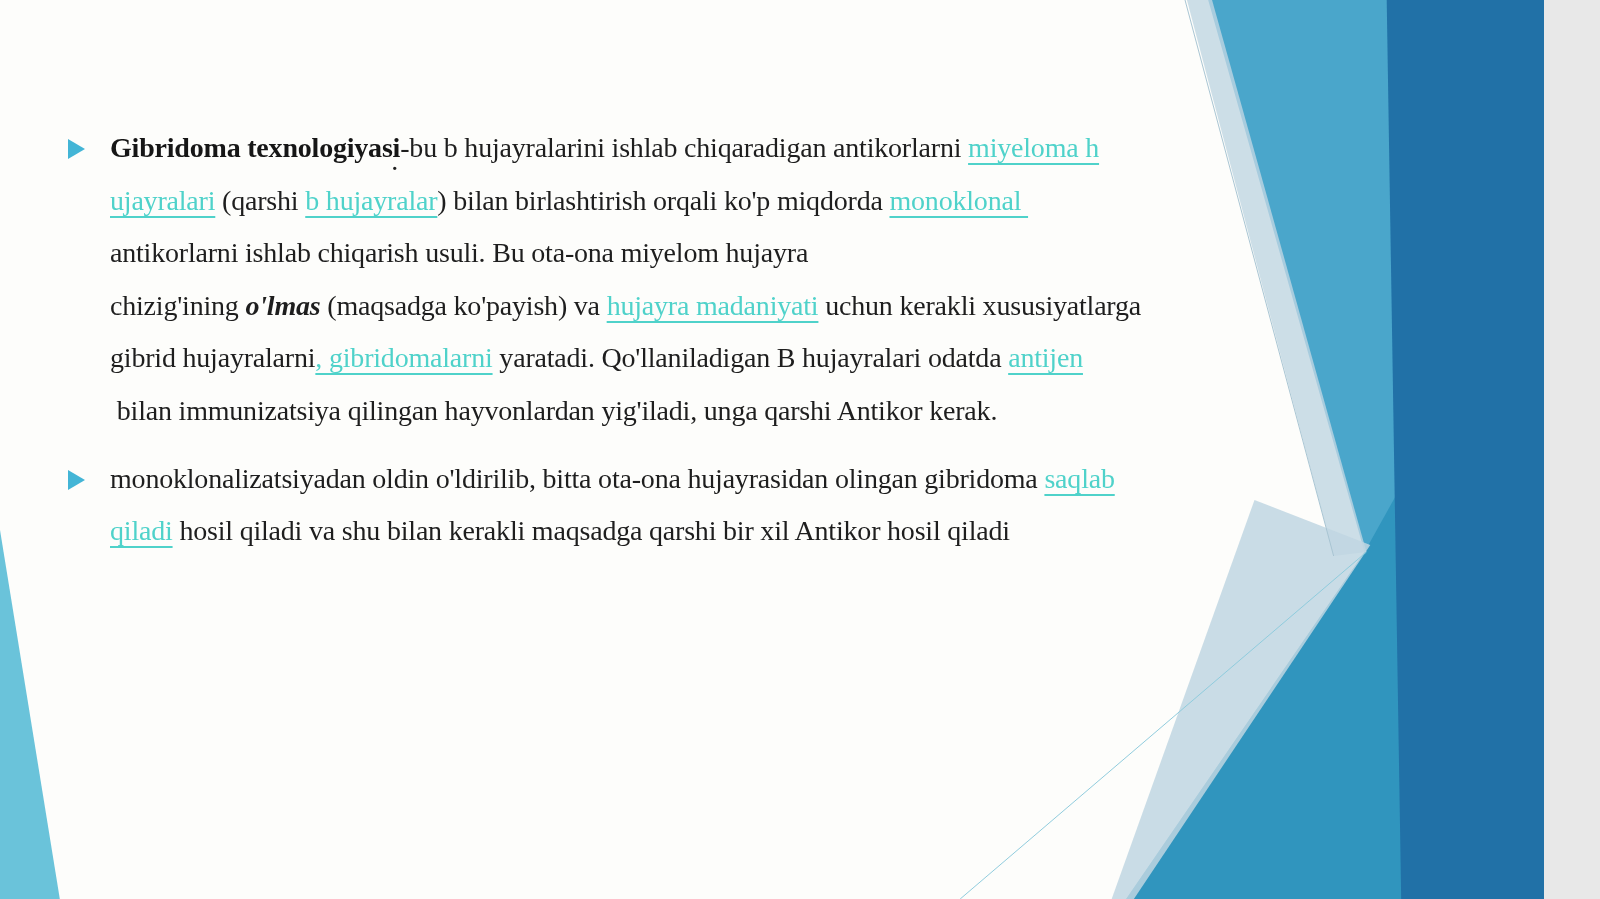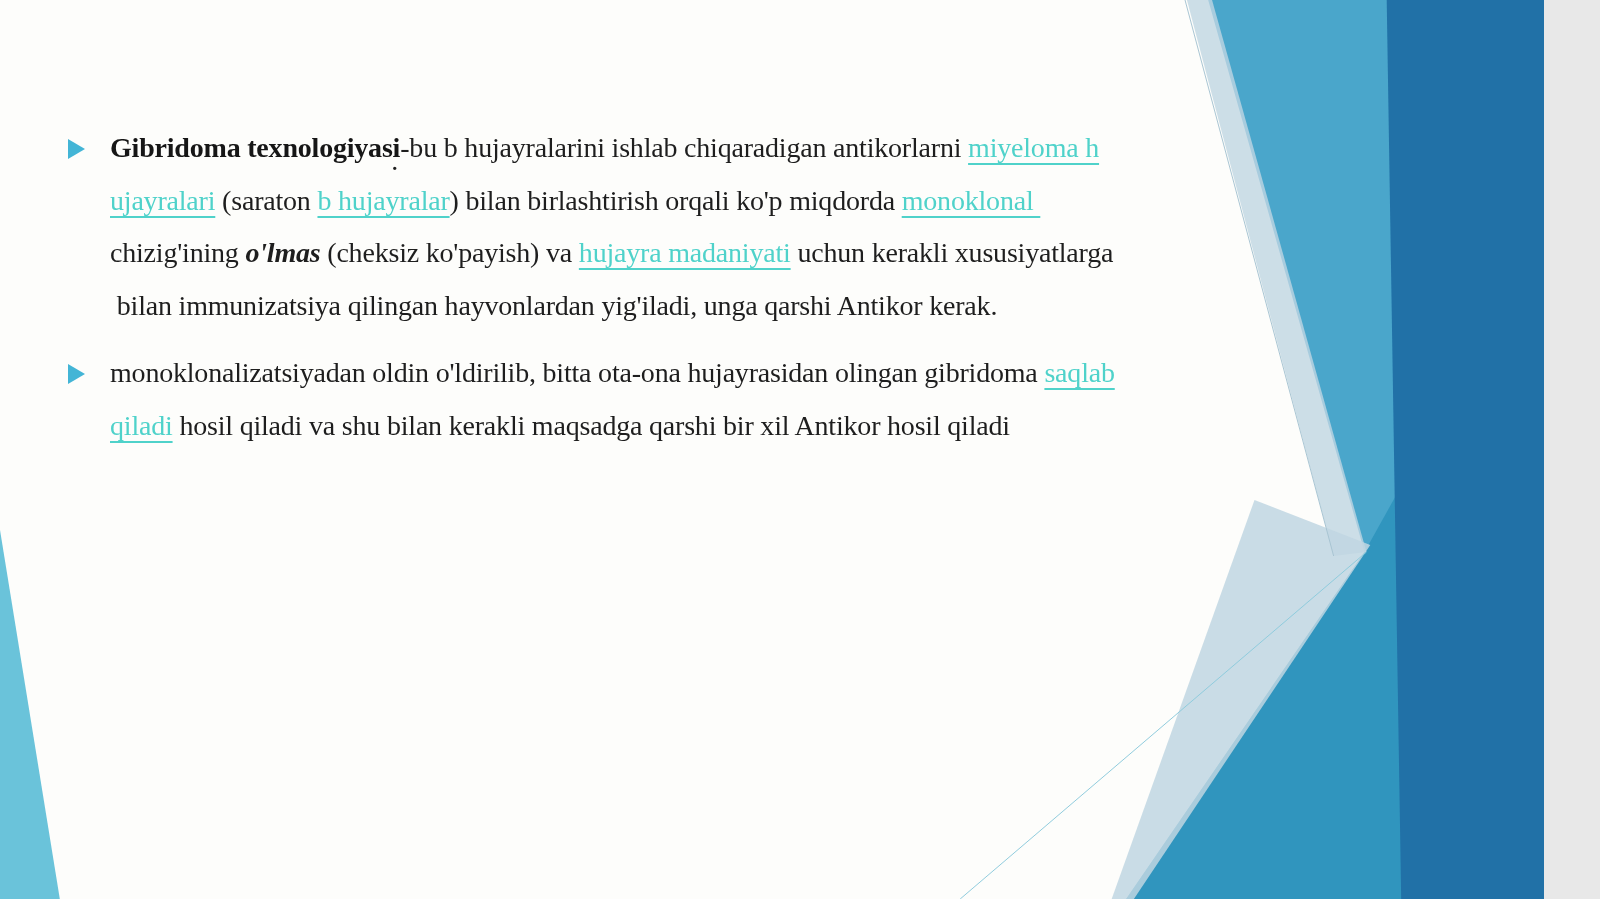--- a/index.html
+++ b/index.html
@@ -66,22 +66,24 @@
     <polygon points="0,530 62,899 0,899" fill="#6ac3da"></polygon>
 
     <line x1="1228" y1="0" x2="1382" y2="556" stroke="#a7c4d2" stroke-width="1"></line>
     <line x1="1416" y1="552" x2="995" y2="899" stroke="#8ecbdc" stroke-width="1"></line>
   </svg>
 
   <div class="content" id="bullet-list">
       <div class="bullet">
         <span class="marker"></span>
         <div class="tline"><span class="seg-bold">Gibridoma texnologiyasi</span><span class="seg-subdot">.</span><span class="seg-n">-bu b hujayralarini ishlab chiqaradigan antikorlarni </span><span class="seg-link">miyeloma h</span></div>
-        <div class="tline"><span class="seg-link">ujayralari</span><span class="seg-n"> (saraton </span><span class="seg-link">b hujayralar</span><span class="seg-n">) bilan birlashtirish orqali ko'p miqdorda </span><span class="seg-link">monoklonal </span></div>
-        <div class="tline"><span class="seg-n">chizig'ining </span><span class="seg-italic">o'lmas</span><span class="seg-n"> (cheksiz ko'payish) va </span><span class="seg-link">hujayra madaniyati</span><span class="seg-n"> uchun kerakli xususiyatlarga</span></div>
+        <div class="tline"><span class="seg-link">ujayralari</span><span class="seg-n"> (qarshi </span><span class="seg-link">b hujayralar</span><span class="seg-n">) bilan birlashtirish orqali ko'p miqdorda </span><span class="seg-link">monoklonal </span></div>
+        <div class="tline"><span class="seg-n">antikorlarni ishlab chiqarish usuli. Bu ota-ona miyelom hujayra</span></div>
+        <div class="tline"><span class="seg-n">chizig'ining </span><span class="seg-italic">o'lmas</span><span class="seg-n"> (maqsadga ko'payish) va </span><span class="seg-link">hujayra madaniyati</span><span class="seg-n"> uchun kerakli xususiyatlarga</span></div>
+        <div class="tline"><span class="seg-n">gibrid hujayralarni</span><span class="seg-link">, gibridomalarni</span><span class="seg-n"> yaratadi. Qo'llaniladigan B hujayralari odatda </span><span class="seg-link">antijen</span></div>
         <div class="tline"><span class="seg-n"> bilan immunizatsiya qilingan hayvonlardan yig'iladi, unga qarshi Antikor kerak.</span></div>
       </div>
       <div class="bullet">
         <span class="marker"></span>
         <div class="tline"><span class="seg-n">monoklonalizatsiyadan oldin o'ldirilib, bitta ota-ona hujayrasidan olingan gibridoma </span><span class="seg-link">saqlab</span></div>
         <div class="tline"><span class="seg-link">qiladi</span><span class="seg-n"> hosil qiladi va shu bilan kerakli maqsadga qarshi bir xil Antikor hosil qiladi</span></div>
       </div>
     </div>
 
 </div>

